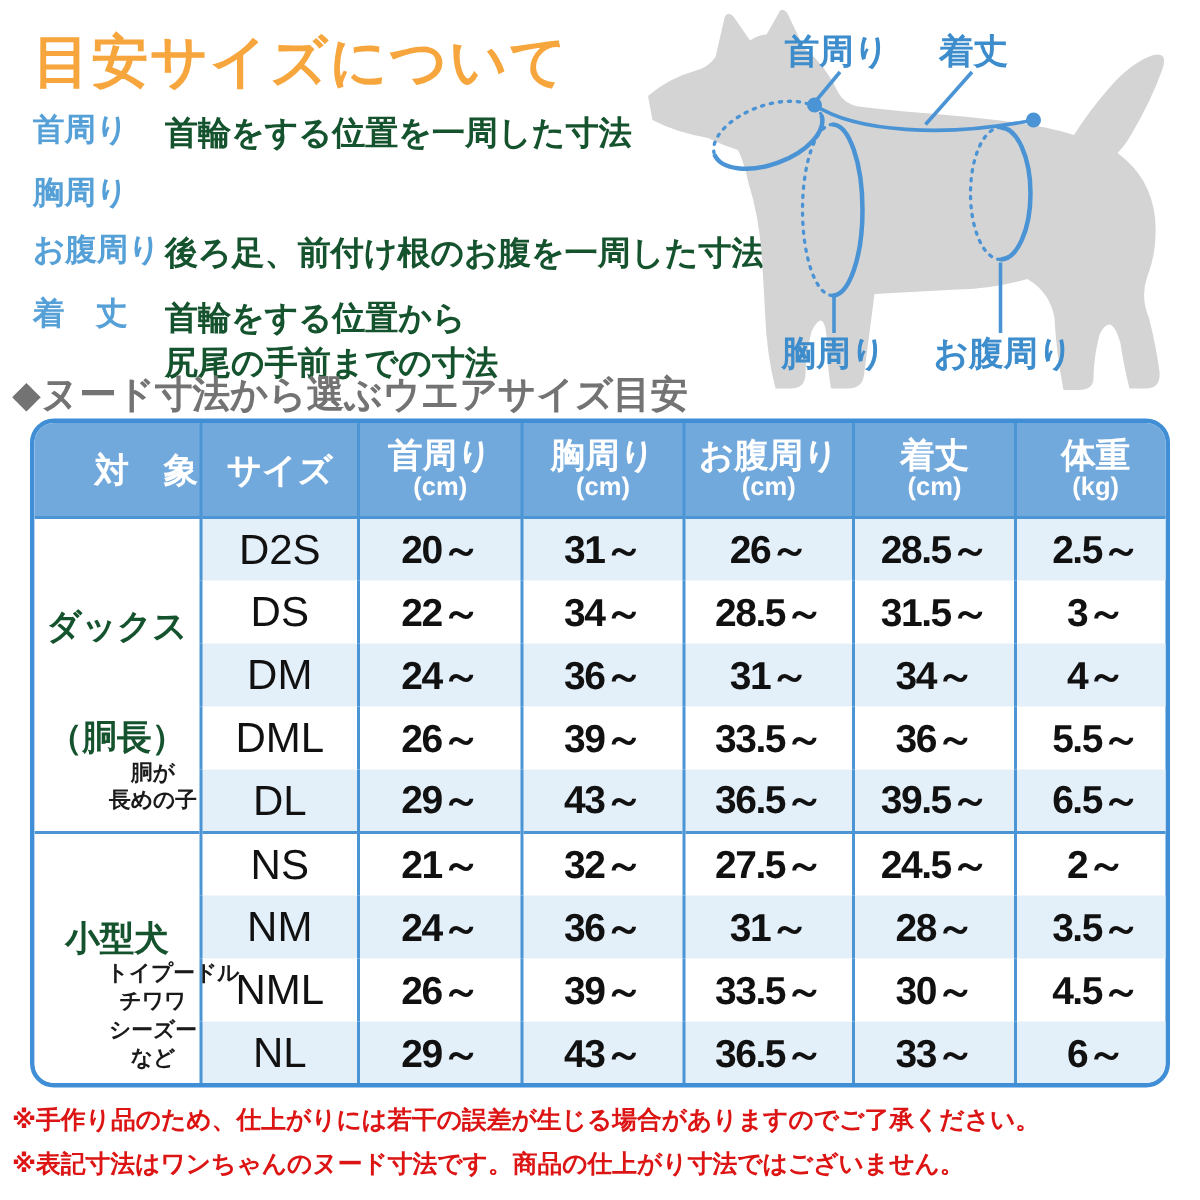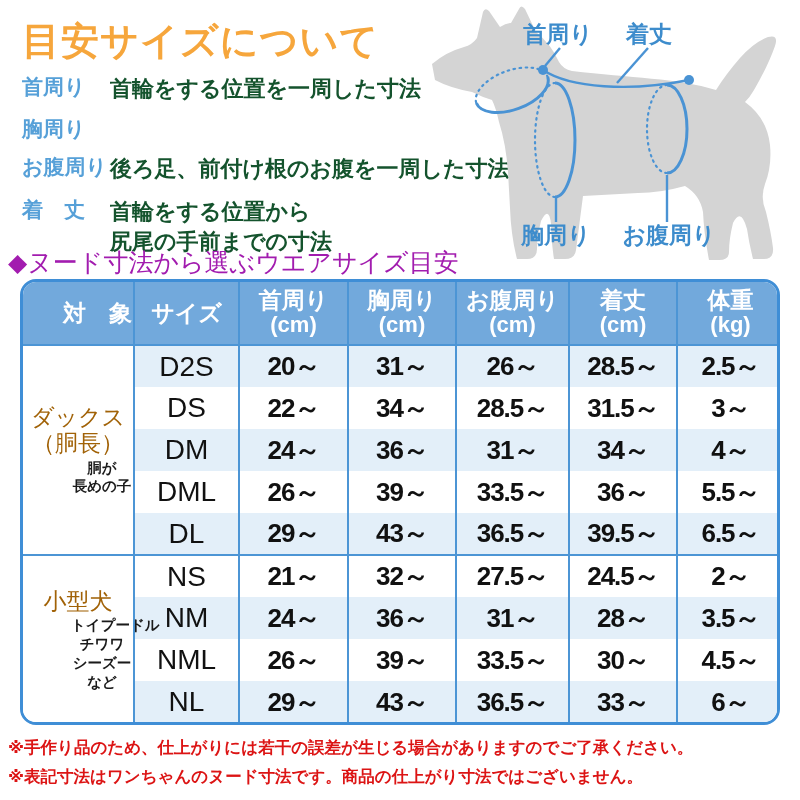--- a/index.html
+++ b/index.html
@@ -24,48 +24,48 @@
   .legend-def span{display:block;}
   
   .dog-diagram{position:absolute;left:420px;top:0;width:380px;height:270px;}
   .dd-label{font-size:23px;font-weight:700;fill:#3D8CCC;}
   .dd-line{stroke:#4A93D4;stroke-width:2.4;fill:none;}
   .dd-solid{stroke:#4A93D4;stroke-width:3;fill:none;}
   .dd-dot{stroke:#4A93D4;stroke-width:2.2;fill:none;stroke-dasharray:1.5 4.5;stroke-linecap:round;}
   
   .section-title{
     position:absolute;left:8px;top:246px;
-    font-size:25px;font-weight:400;color:#a21caf;white-space:nowrap;letter-spacing:0px;
+    font-size:25px;font-weight:700;color:#737373;white-space:nowrap;letter-spacing:0px;
   }
   
   .table-wrap{
     position:absolute;left:20px;top:279px;width:760px;height:446px;
     box-sizing:border-box;border:3px solid #3F8ED6;border-radius:16px;
     overflow:hidden;background:#fff;
   }
   table.size-table{width:100%;height:100%;border-collapse:collapse;table-layout:fixed;}
   .size-table th,.size-table td{
     padding:0;text-align:center;vertical-align:middle;
     border-right:2px solid #4C95D5;
   }
   .size-table th:last-child,.size-table td:last-child{border-right:none;}
   .size-table thead th{
     height:62px;background:#72A9DC;color:#fff;border-bottom:2px solid #4C95D5;
   }
   .h-label{display:block;font-size:23px;font-weight:700;line-height:1.05;}
   .h-label.wide{letter-spacing:0px;padding-left:39px;}
-  .h-unit{display:block;font-size:22px;font-weight:700;line-height:1.1;margin-top:1px;}
+  .h-unit{display:block;font-size:17px;font-weight:700;line-height:1.1;margin-top:1px;}
   .h-unit:empty{display:none;}
   .size-table tbody tr{height:42px;}
   .size-table tbody tr.alt td{background:#E3EFF9;}
   .size-table tbody tr.group-sep td{border-top:2px solid #4C95D5;}
   td.size-cell{font-size:28px;font-weight:400;color:#111;}
   td.val-cell{font-size:26px;font-weight:700;color:#111;letter-spacing:-1px;}
   td.group-cell{background:#fff !important;}
-  .g-name span{display:block;color:#a16207;font-weight:400;font-size:23px;line-height:1.15;white-space:nowrap;}
+  .g-name span{display:block;color:#14532d;font-weight:700;font-size:23px;line-height:1.15;white-space:nowrap;margin-top:48px;}
   .g-sub{margin-top:2px;margin-left:48px;}
   .g-sub span{display:block;color:#1a1a1a;font-weight:700;font-size:14.5px;line-height:1.3;white-space:nowrap;}
   
   .notes{position:absolute;left:8px;top:733px;width:792px;}
   .note-line{color:#DC1414;font-weight:700;font-size:16.5px;line-height:29px;white-space:nowrap;}
 </style>
 </head>
 <body>
 
 <div class="page">

